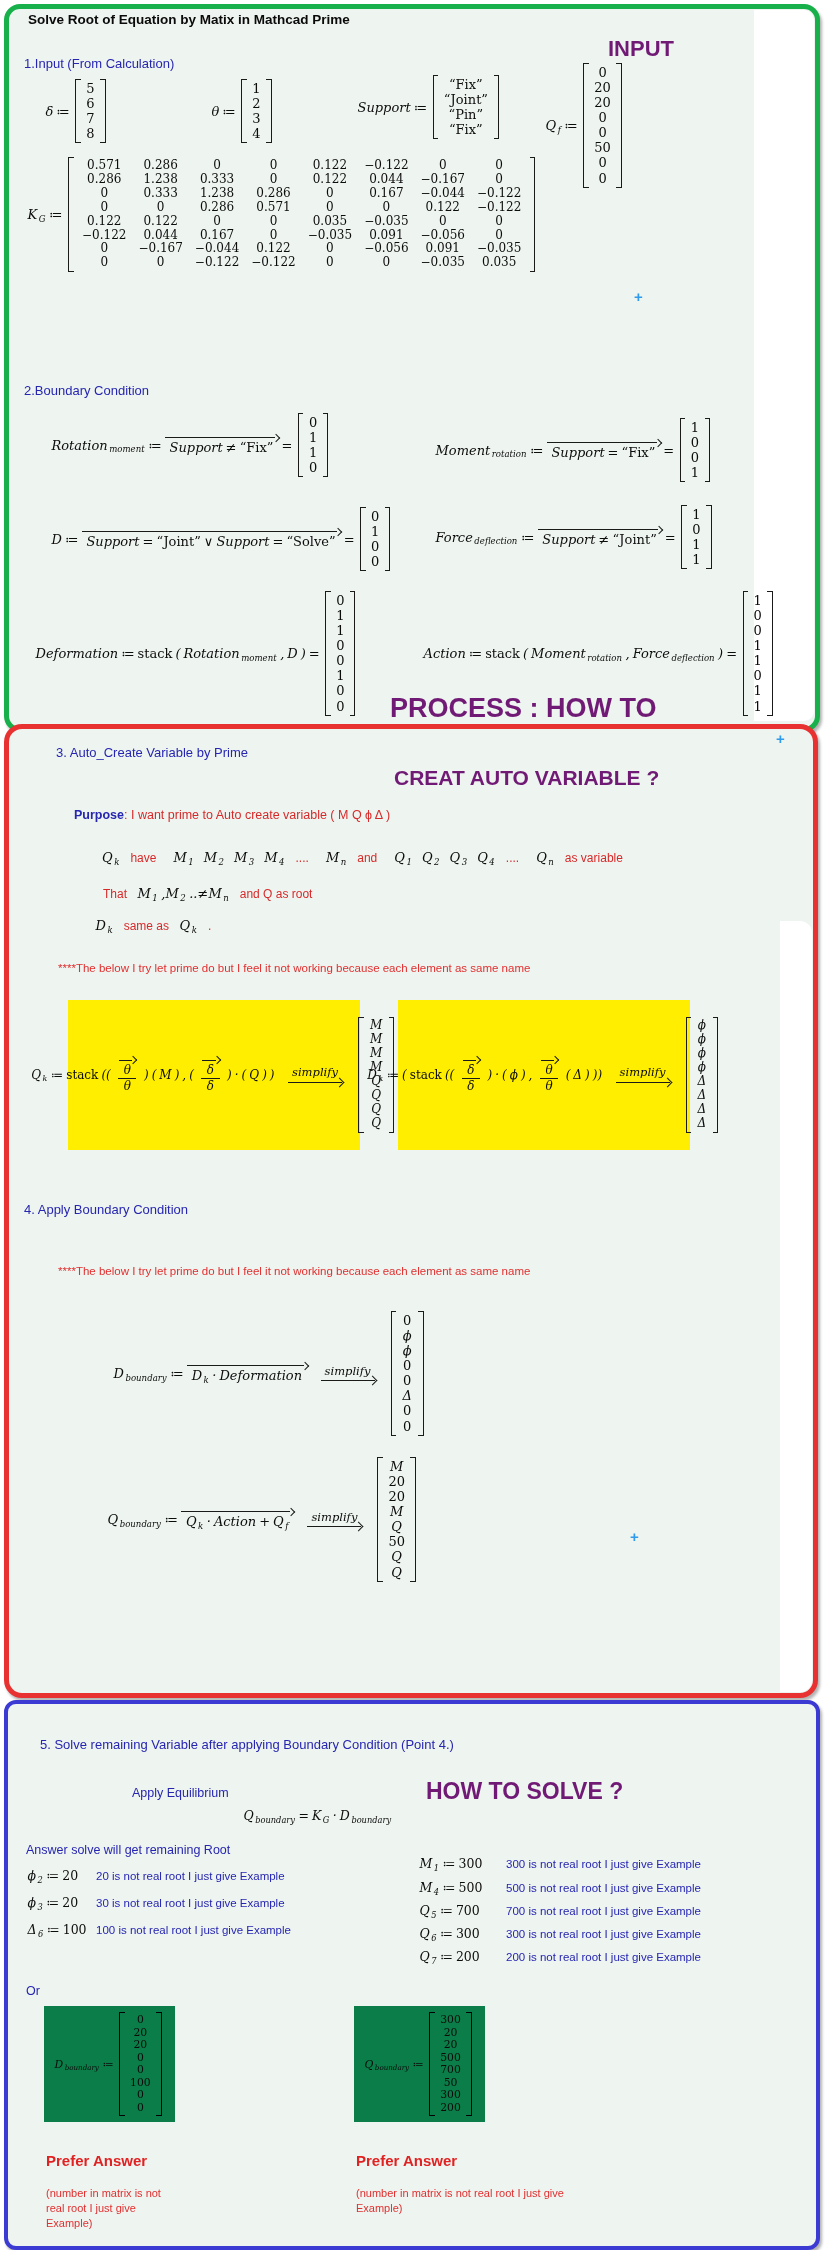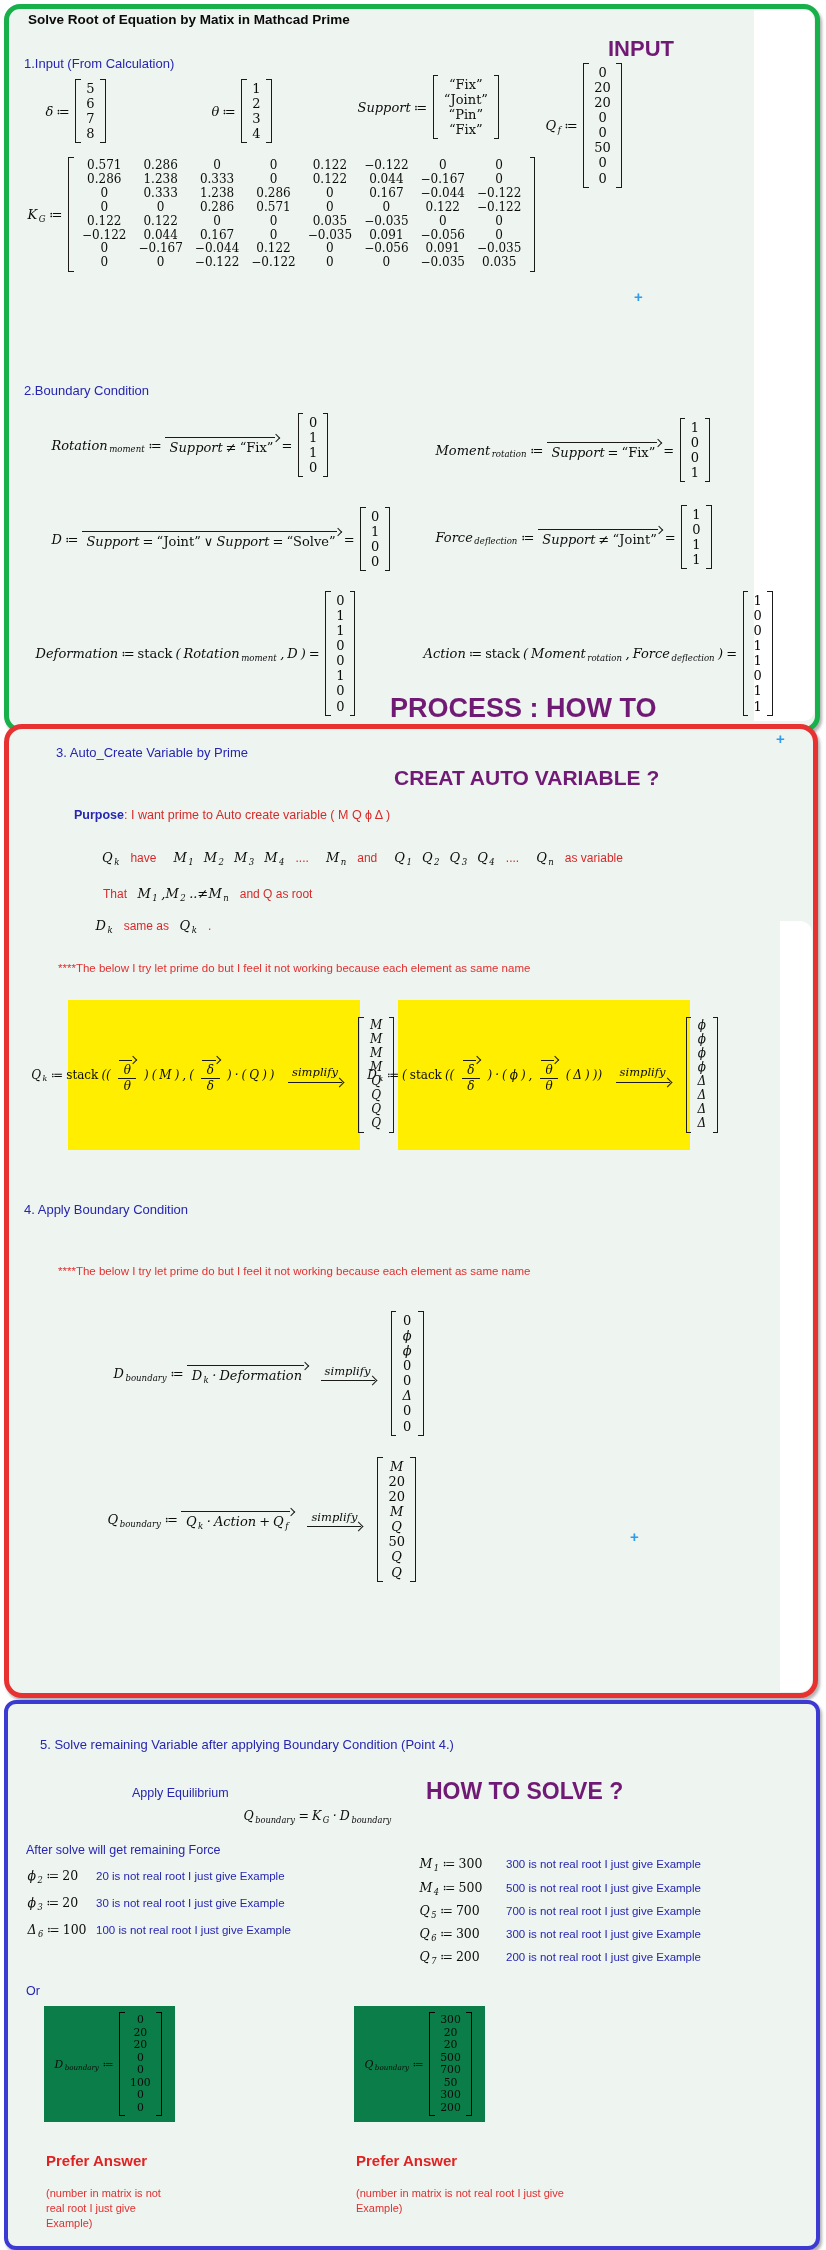--- a/index.html
+++ b/index.html
@@ -608,21 +608,21 @@
       <span class="mt">Q</span>
       <span class="ms">boundary</span>
       <span class="mt">=</span>
       <span class="mt">K</span>
       <span class="ms">G</span>
       <span class="mt">·</span>
       <span class="mt">D</span>
       <span class="ms">boundary</span>
     </div>
   <div class="abs bigred" id="badge-solve">HOW TO SOLVE ?</div>
-  <div class="abs" id="after">After solve will get remaining Force</div>
+  <div class="abs" id="after">Answer solve will get remaining Root</div>
 
   <div class="abs rootrow" id="lroot0">
     <span class="math rm">
         <span class="mt">ϕ</span>
         <span class="ms">2</span>
         <span class="mt">≔</span>
         <span class="mn">20</span>
       </span>
     <span class="rootnote">20 is not real root I just give Example</span>
   </div>

